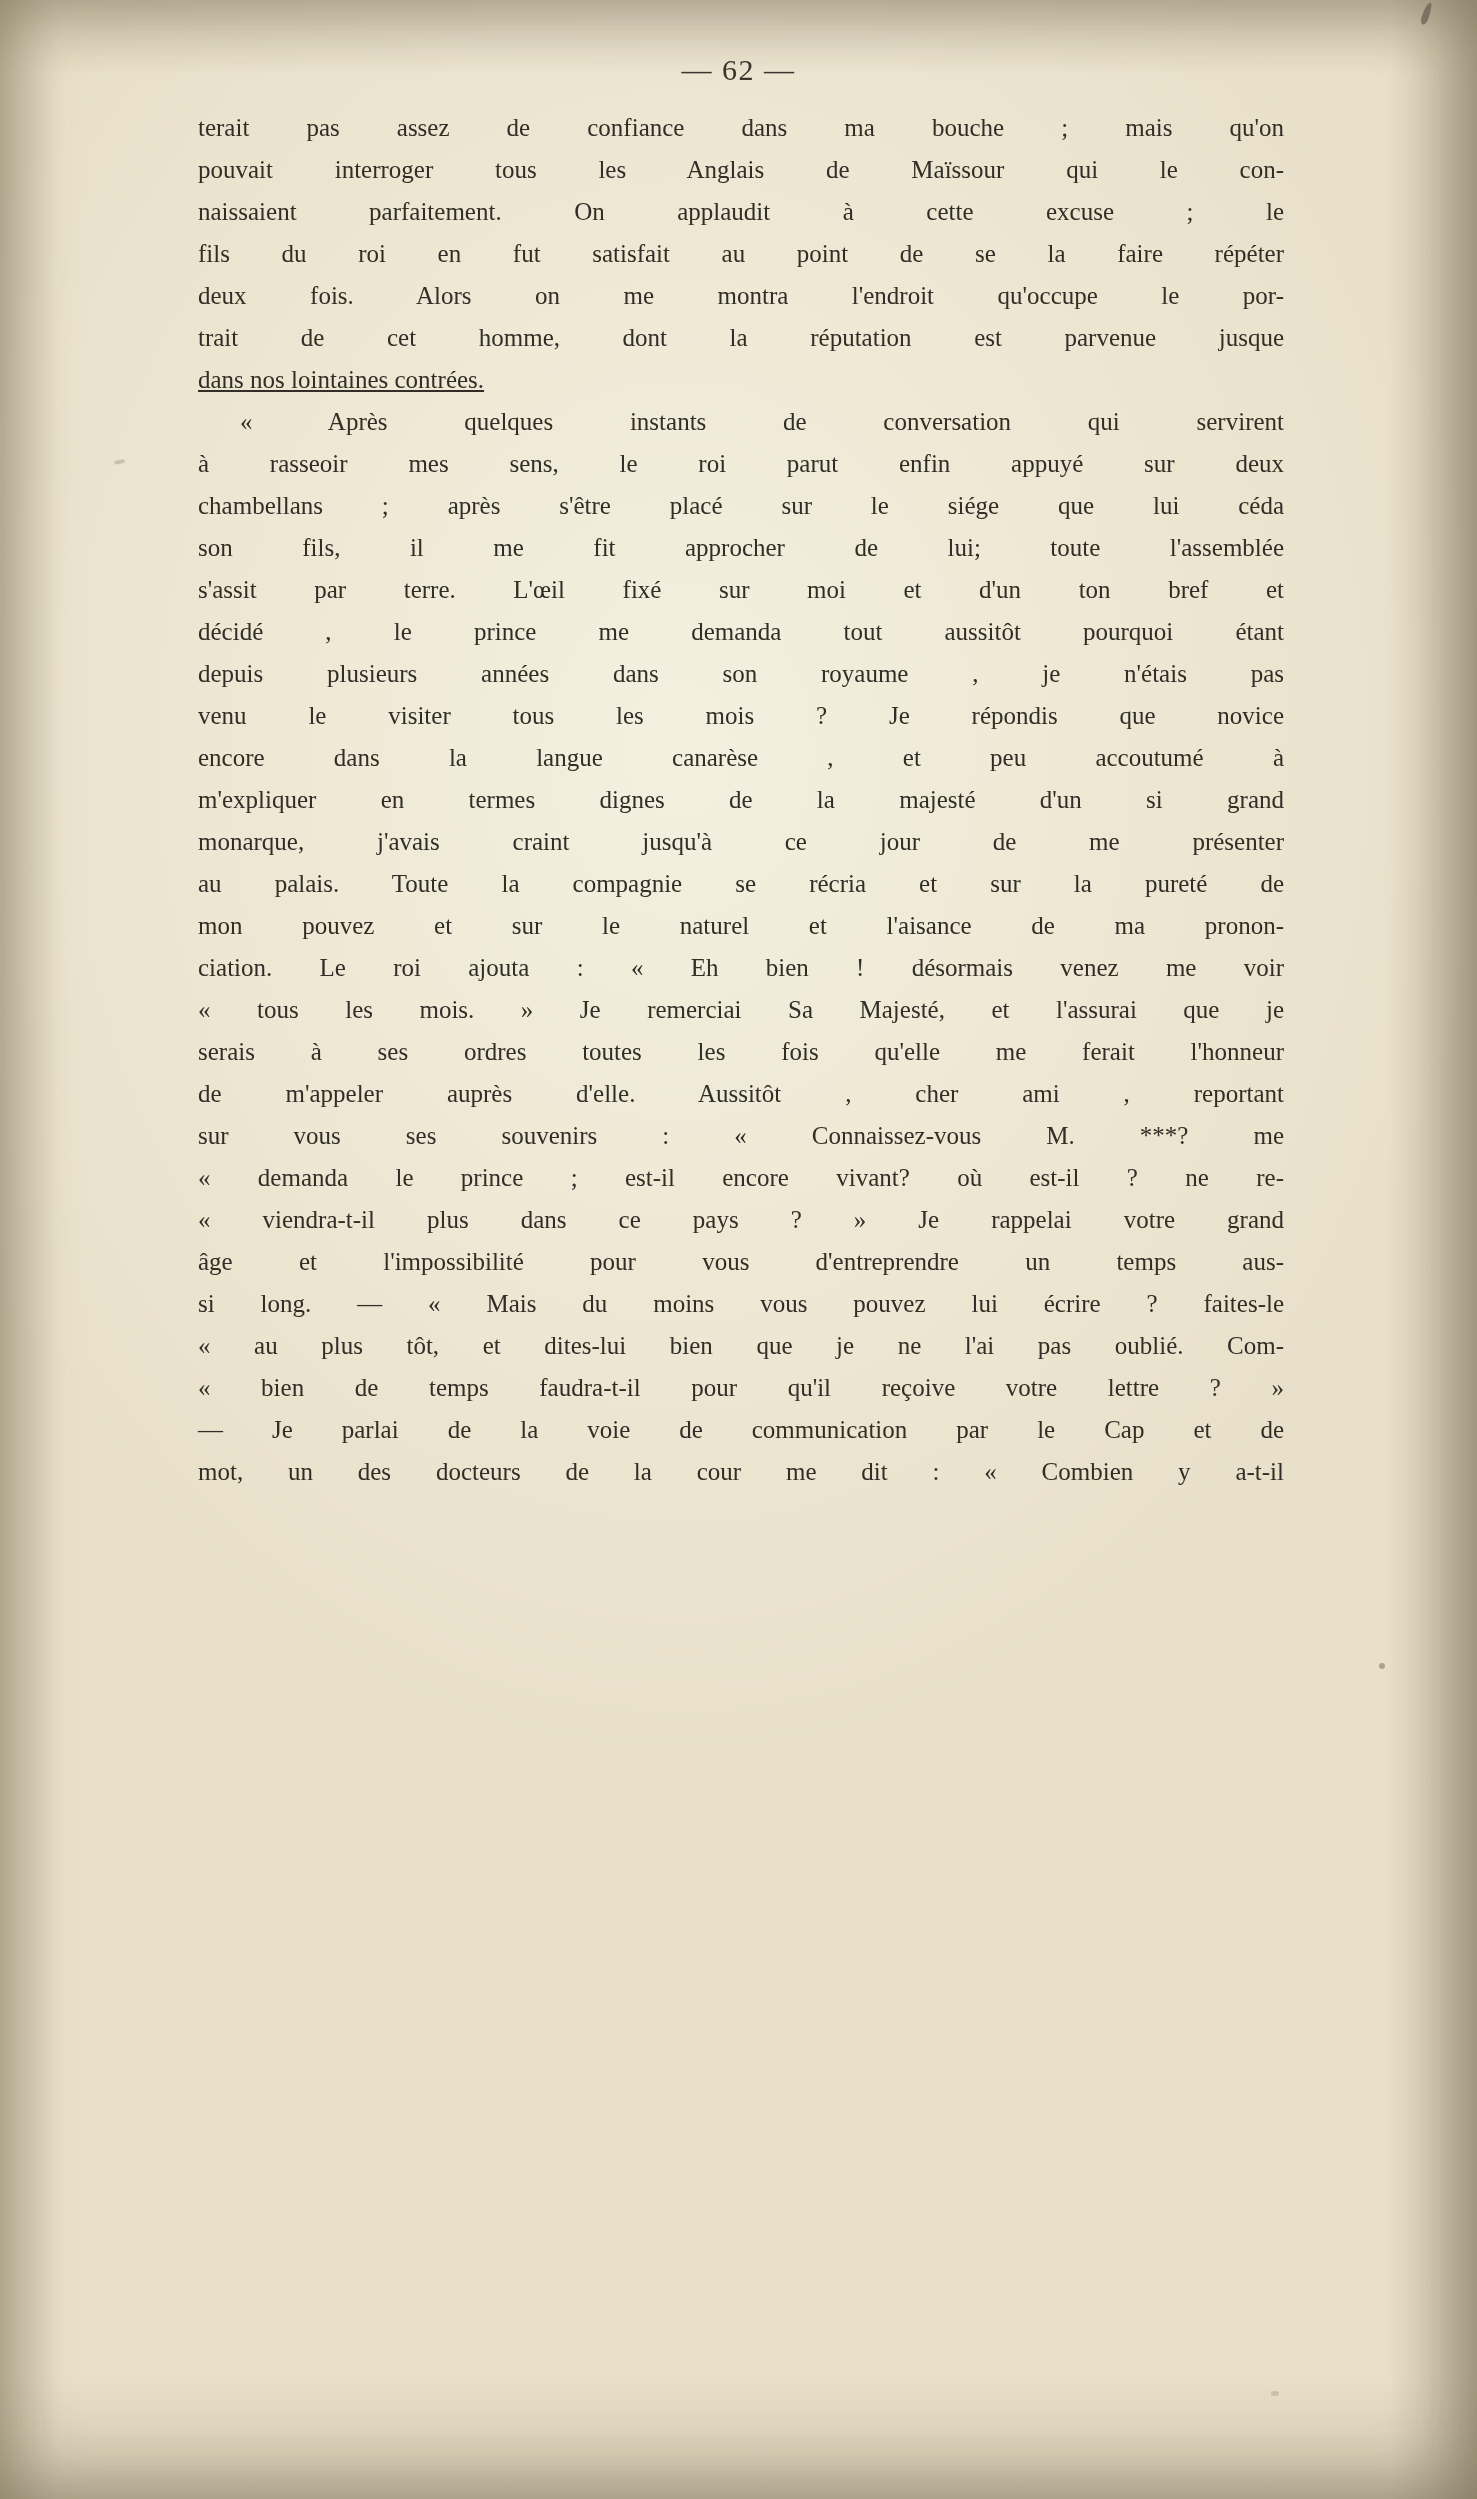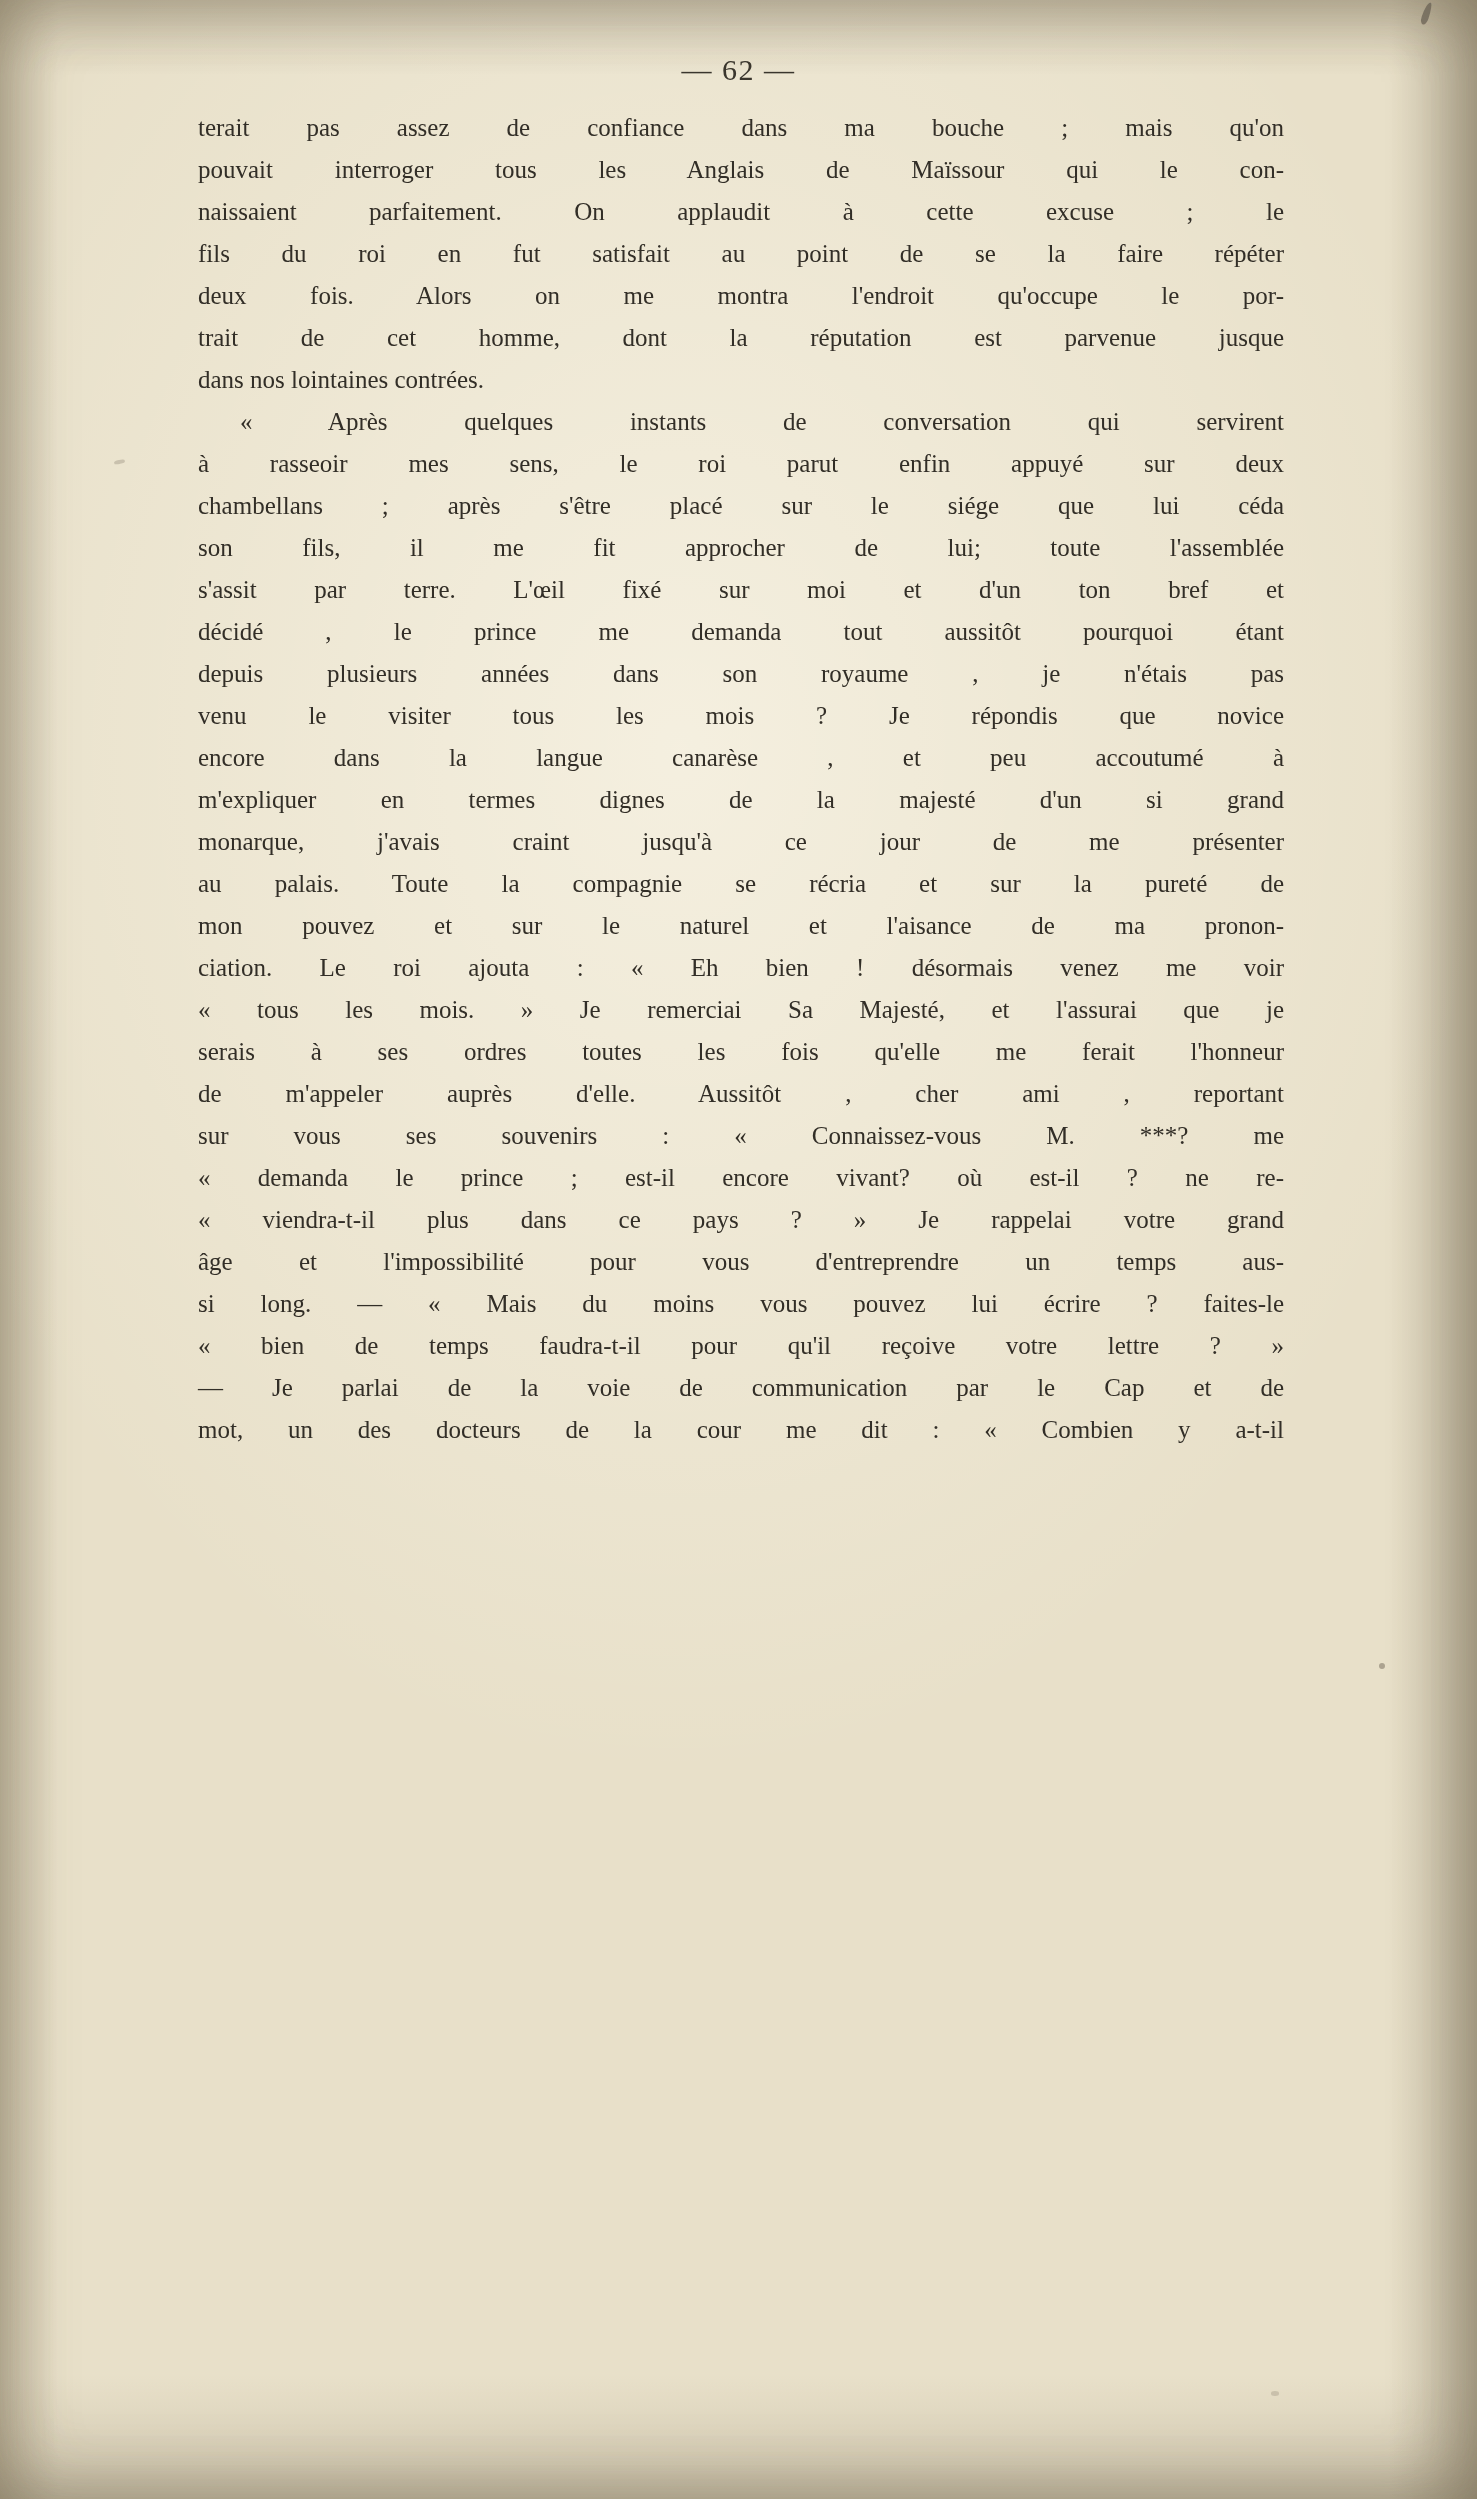--- a/index.html
+++ b/index.html
@@ -48,20 +48,21 @@
     color: #322e27;
     text-rendering: optimizeLegibility;
   }
   .line {
     text-align: justify;
     text-align-last: justify;
     -moz-text-align-last: justify;
   }
   .line.short {
     text-align-last: left;
+    text-decoration: underline;
     -moz-text-align-last: left;
   }
   .line.indent {
     text-indent: 42px;
   }
   .corner-mark {
     position: absolute;
     top: 1.5px;
     right: 47px;
     width: 6.8px;
@@ -137,18 +138,19 @@
       <div class="line">mon pouvez et sur le naturel et l'aisance de ma pronon-</div>
       <div class="line">ciation. Le roi ajouta : « Eh bien ! désormais venez me voir</div>
       <div class="line">« tous les mois. » Je remerciai Sa Majesté, et l'assurai que je</div>
       <div class="line">serais à ses ordres toutes les fois qu'elle me ferait l'honneur</div>
       <div class="line">de m'appeler auprès d'elle. Aussitôt , cher ami , reportant</div>
       <div class="line">sur vous ses souvenirs : « Connaissez-vous M. ***? me</div>
       <div class="line">« demanda le prince ; est-il encore vivant? où est-il ? ne re-</div>
       <div class="line">« viendra-t-il plus dans ce pays ? » Je rappelai votre grand</div>
       <div class="line">âge et l'impossibilité pour vous d'entreprendre un temps aus-</div>
       <div class="line">si long. — « Mais du moins vous pouvez lui écrire ? faites-le</div>
+      <div class="line">« au plus tôt, et dites-lui bien que je ne l'ai pas oublié. Com-</div>
       <div class="line">« bien de temps faudra-t-il pour qu'il reçoive votre lettre ? »</div>
       <div class="line">— Je parlai de la voie de communication par le Cap et de</div>
       <div class="line">mot, un des docteurs de la cour me dit : « Combien y a-t-il</div>
     </div>
 </div>
 
 
 </body></html>

